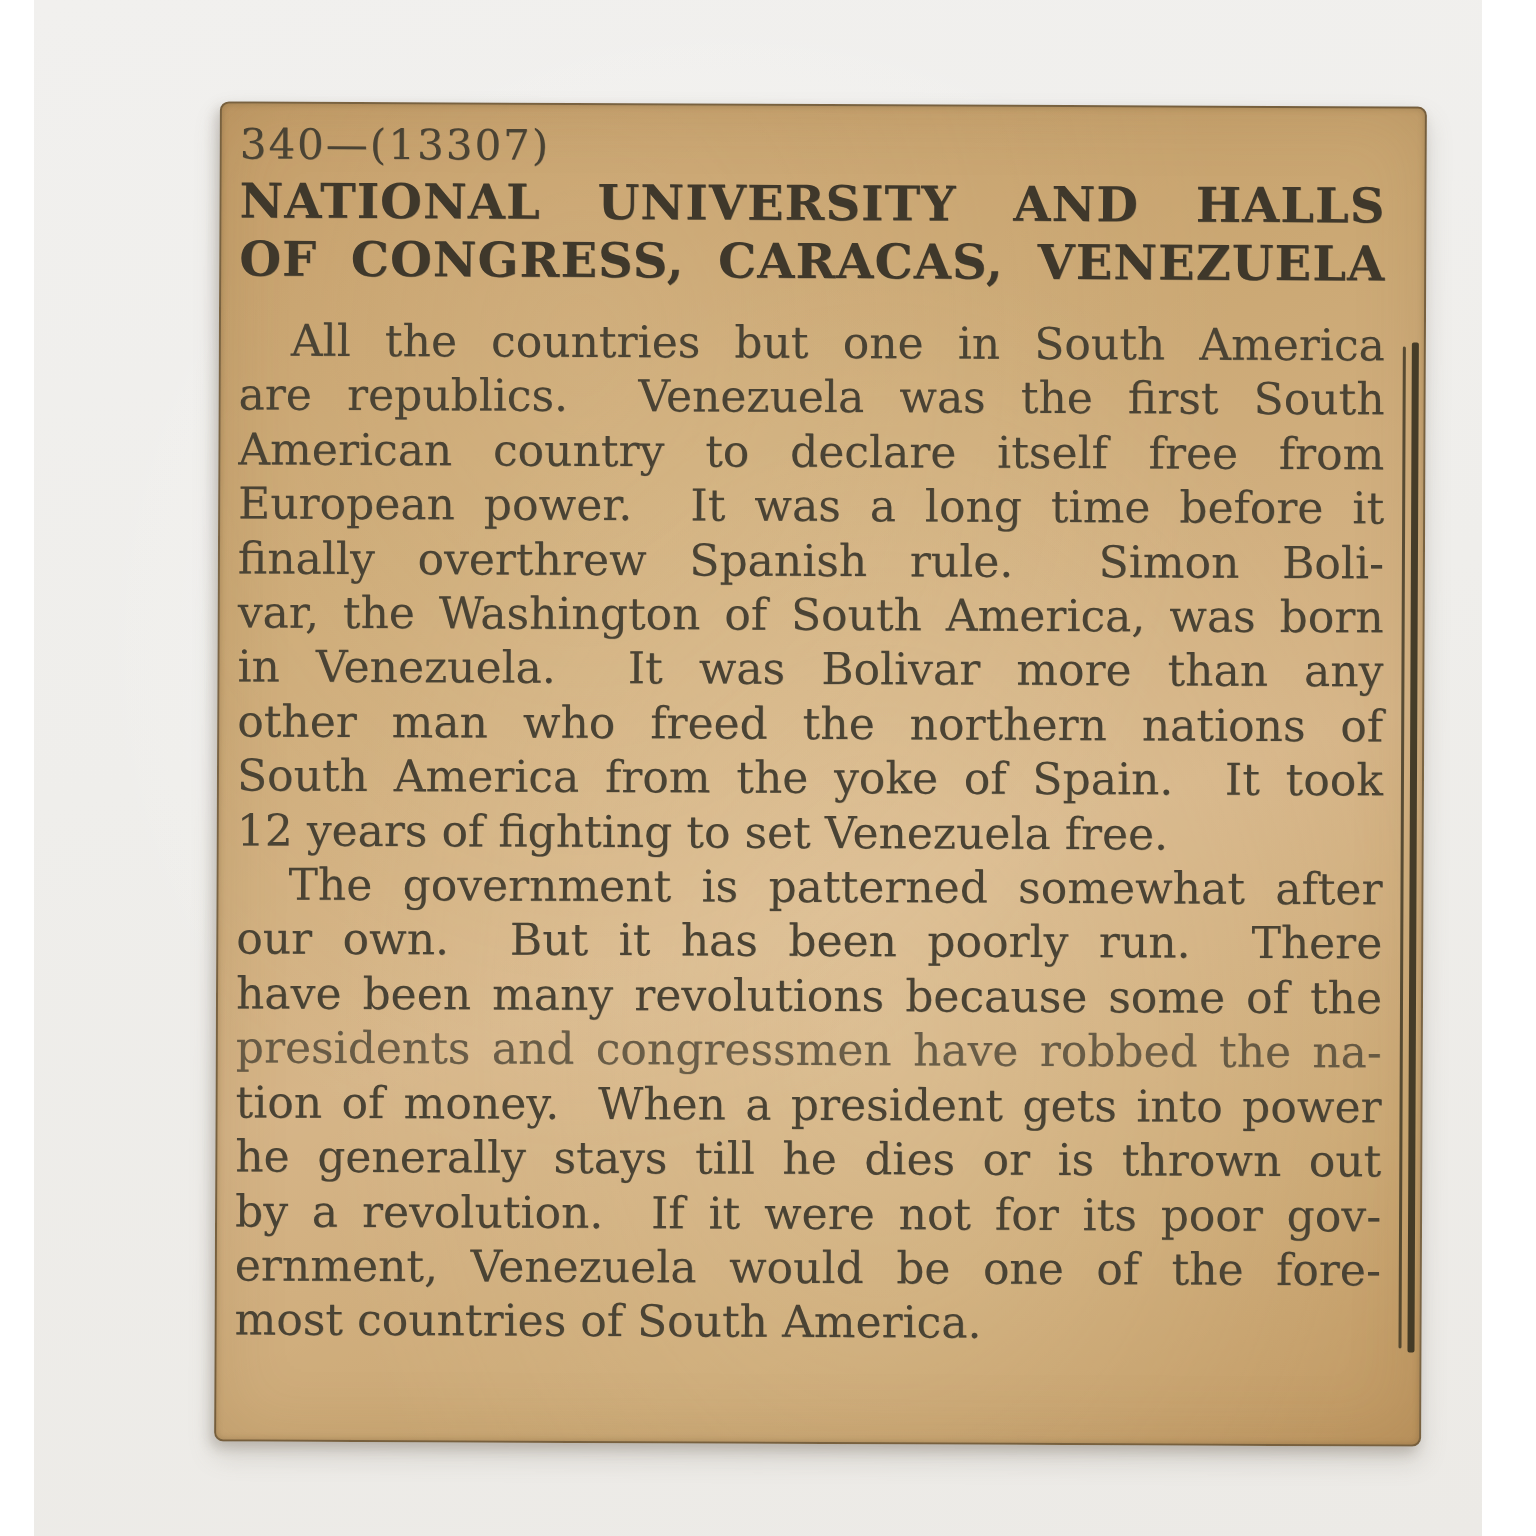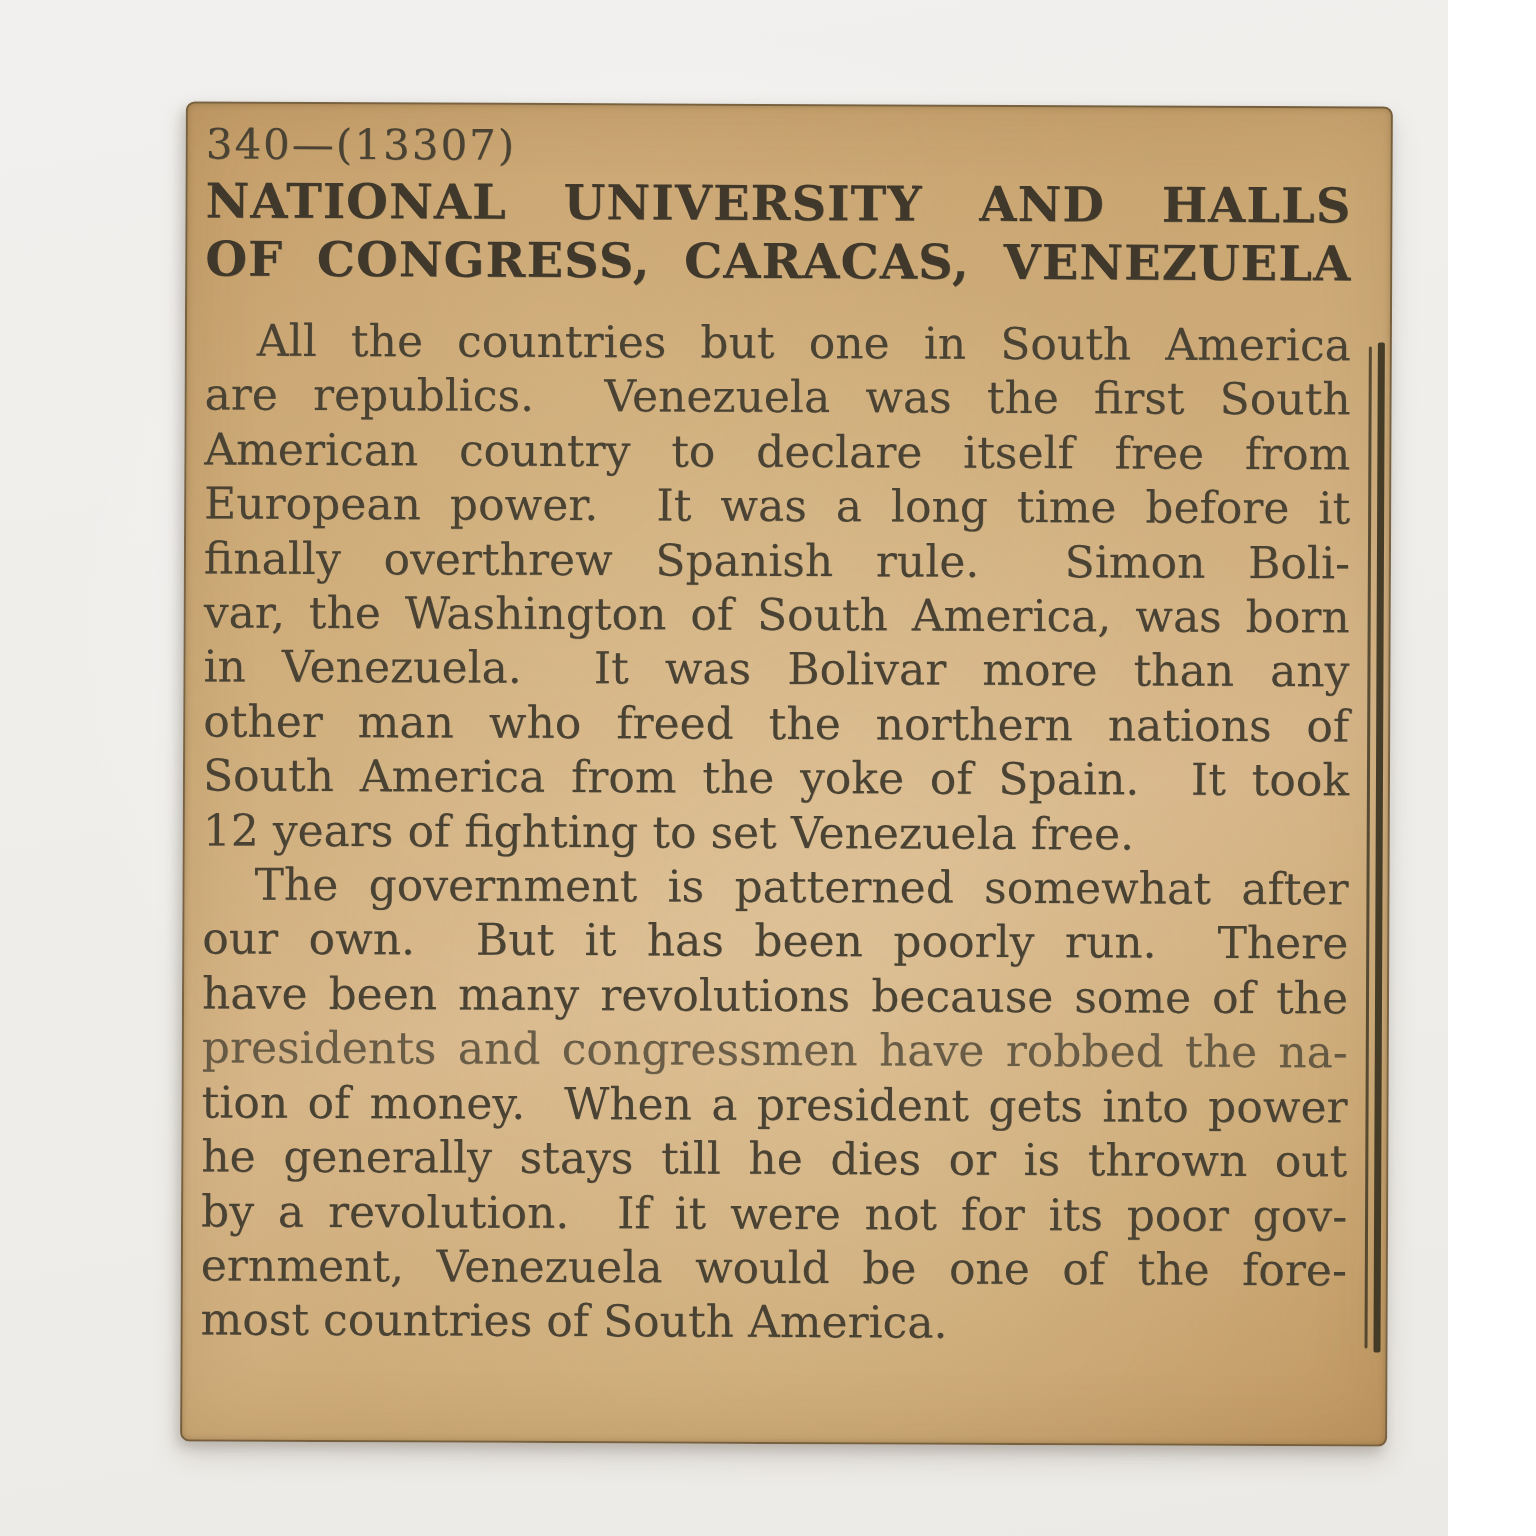--- a/index.html
+++ b/index.html
@@ -14,20 +14,21 @@
   html,body{margin:0;padding:0;}
   body{
     width:1536px;height:1536px;overflow:hidden;
     font-family:"DejaVu Serif", serif;
   }
   .scan{
     position:relative;width:1448px;height:1536px;
     background:
       radial-gradient(circle at 48% 42%, rgba(255,255,255,.55) 0%, rgba(255,255,255,0) 55%),
       linear-gradient(170deg, #f1f0ee 0%, var(--background) 45%, #eceae6 100%);
+    margin-left: 34px;
   }
   .card{
     position:absolute;left:183px;top:104px;width:1203px;height:1336px;
     transform:rotate(.25deg);
     background:
       radial-gradient(ellipse at 30% 18%, rgba(255,235,200,.16) 0%, rgba(255,235,200,0) 55%),
       radial-gradient(ellipse at 55% 70%, rgba(255,240,210,.20) 0%, rgba(255,240,210,0) 60%),
       linear-gradient(160deg, var(--paper-dark) 0%, var(--paper) 30%, var(--paper-light) 58%, var(--paper) 82%, var(--paper-dark) 100%);
     border:2px solid rgba(92,74,46,.75);
     border-radius:9px;

